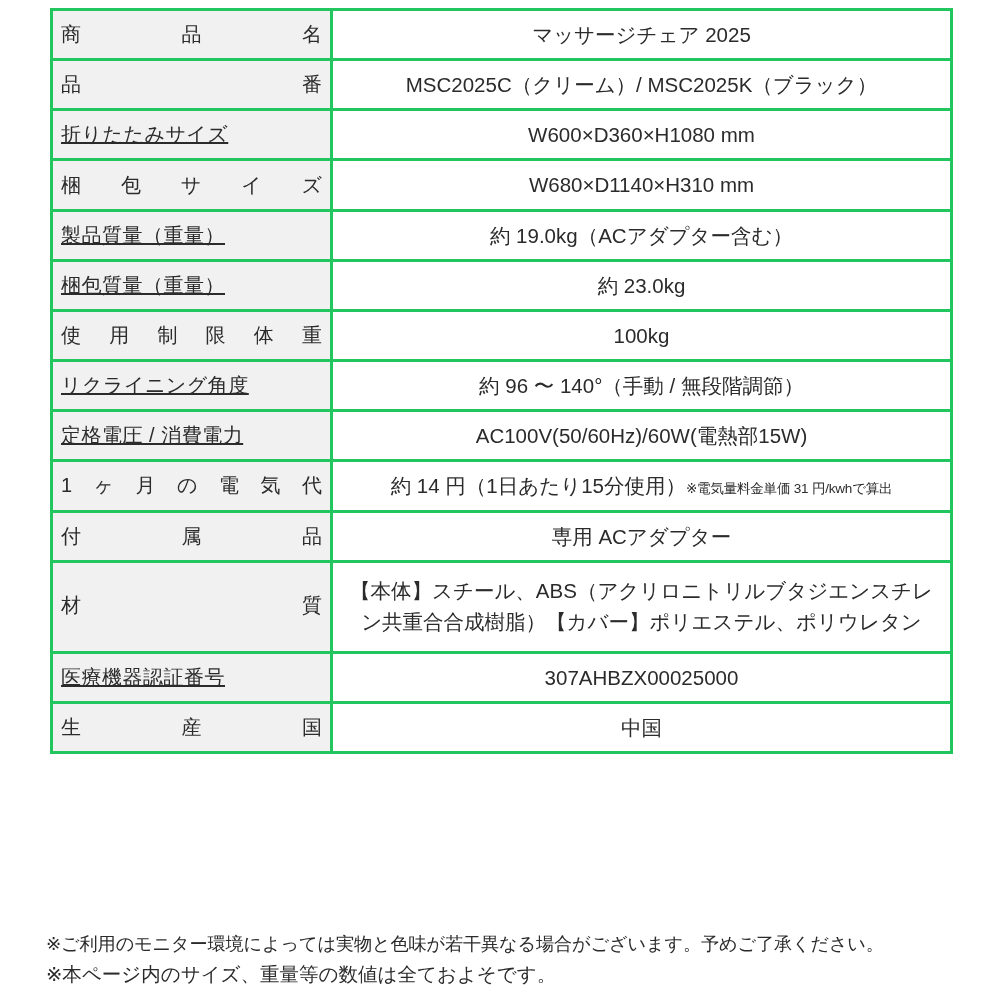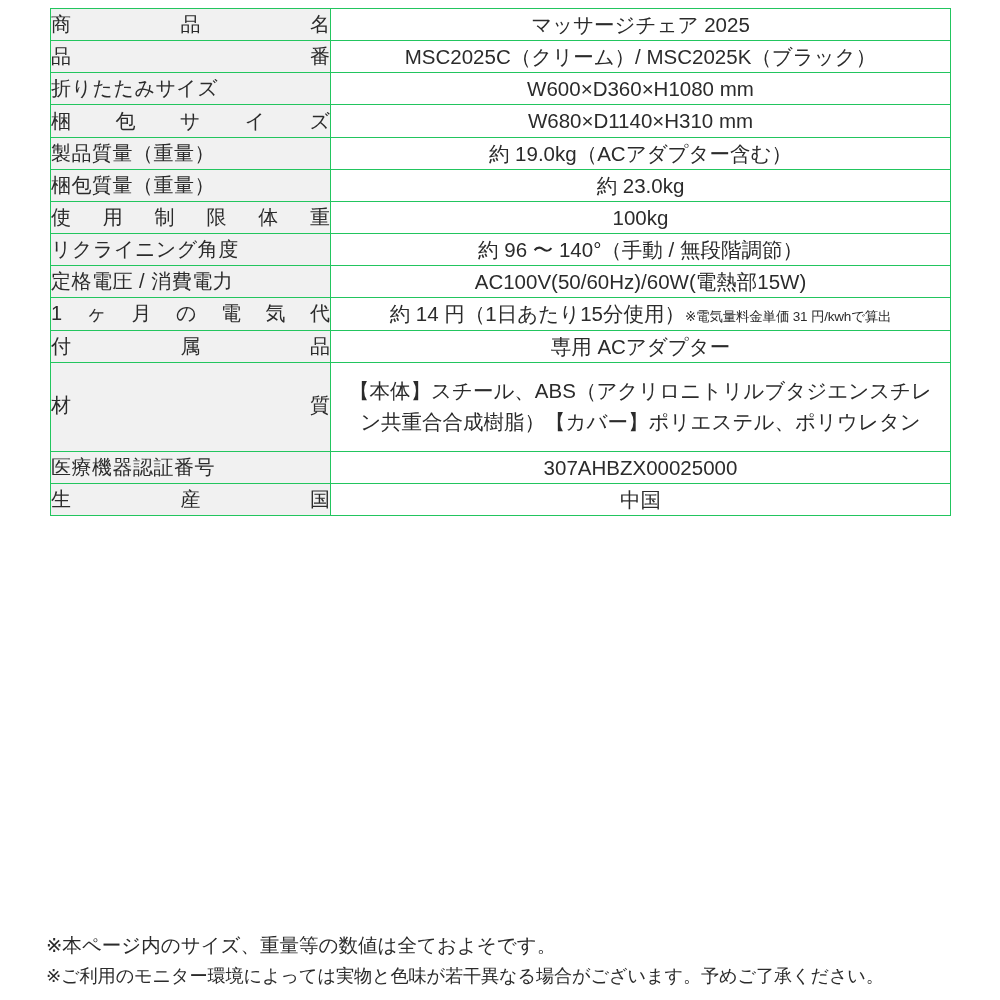--- a/index.html
+++ b/index.html
@@ -34,42 +34,43 @@
     border-collapse: collapse;
     table-layout: fixed;
     border: 1px solid #8c8c8c;
   }
   table.spec-table col.col-label { width: 280px; }
   table.spec-table col.col-value { width: 620px; }
 
   table.spec-table tr { }
   table.spec-table th,
   table.spec-table td {
-    border: 1px solid #22c55e;
+    border: 3px solid #22c55e;
     vertical-align: middle;
-    padding: 0;
+    padding: 8px;
   }
 
   th.spec-label {
     background: #f1f1f1;
     font-weight: normal;
     color: #2b2b2b;
     font-size: 20px;
     letter-spacing: 0;
     padding: 9px 26px 11px 26px;
     text-align: justify;
     text-align-last: justify;
     text-justify: inter-character;
     line-height: 1.45;
     white-space: nowrap;
   }
   th.spec-label.no-spread {
     text-align: left;
     text-align-last: left;
     letter-spacing: 0.5px;
+    text-decoration: underline;
   }
 
   td.spec-value {
     background: #ffffff;
     font-size: 20.5px;
     color: #2b2b2b;
     padding: 9px 0 11px 22px;
     line-height: 1.52;
     text-align: center;
     word-break: break-all;
@@ -200,17 +201,17 @@
             <th class="spec-label">生産国</th>
             <td class="spec-value">
               <span class="line">中国</span>
             </td>
           </tr>
         </tbody>
     </table>
   </div>
 
   <div class="footnotes">
+    <span class="fn fn-2">※ご利用のモニター環境によっては実物と色味が若干異なる場合がございます。予めご了承ください。</span>
     <span class="fn fn-1">※本ページ内のサイズ、重量等の数値は全ておよそです。</span>
-    <span class="fn fn-2">※ご利用のモニター環境によっては実物と色味が若干異なる場合がございます。予めご了承ください。</span>
   </div>
 
 </div>
 
 </body></html>

